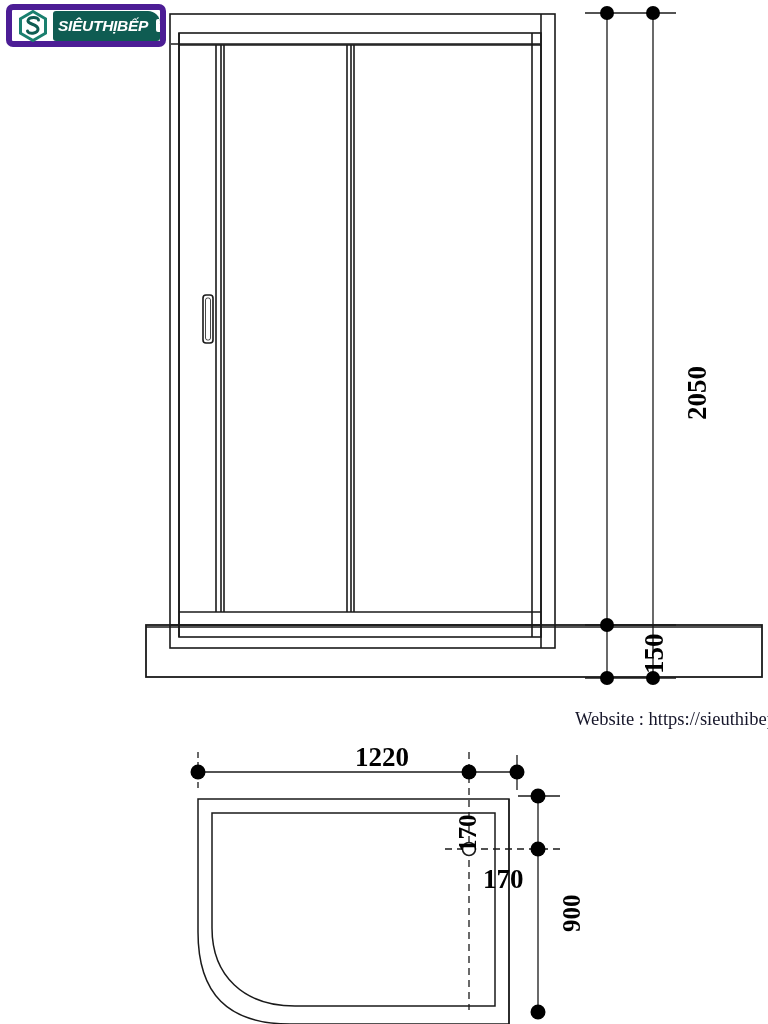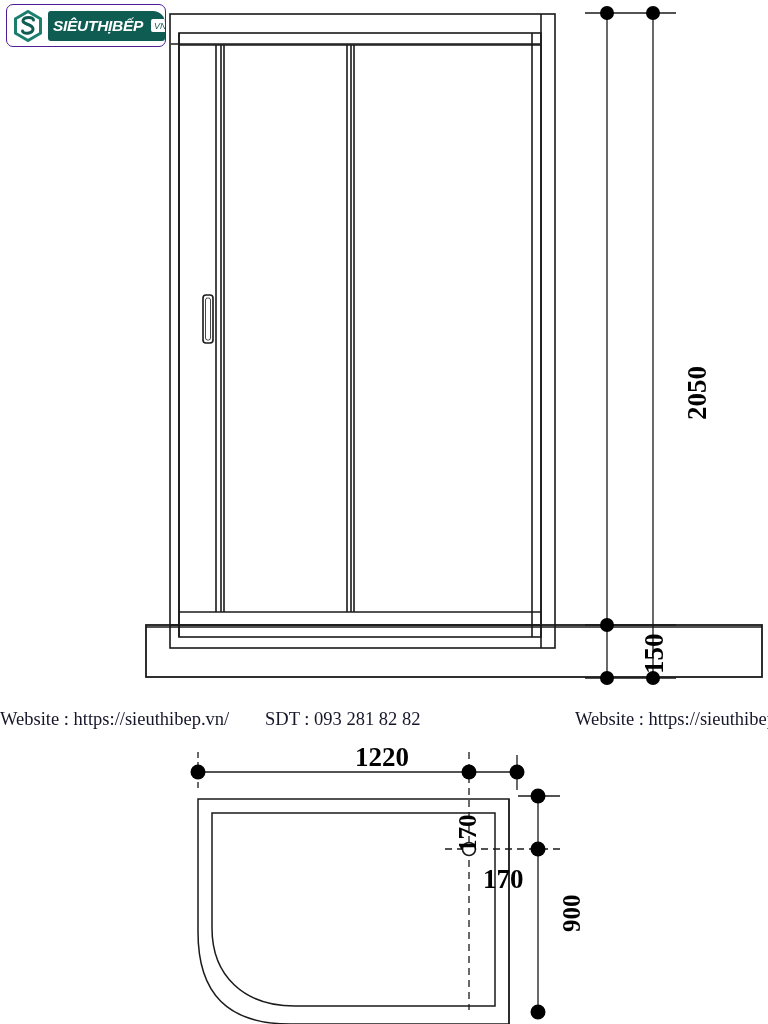--- a/index.html
+++ b/index.html
@@ -22,21 +22,21 @@
     width: 768px;
     height: 1024px;
   }
   
   .logo-box {
     position: absolute;
     left: 6px;
     top: 4px;
     width: 160px;
     height: 43px;
-    border: 1px solid #4c1d95;
+    border: 6px solid #4c1d95;
     border-radius: 7px;
     background: #ffffff;
     box-sizing: border-box;
     display: flex;
     align-items: center;
     padding-left: 5px;
     z-index: 40;
   }
   .logo-mark { width: 32px; height: 32px; flex: 0 0 32px; }
   .logo-word {
@@ -123,22 +123,20 @@
       <path d="M32 3 L57 17.5 L57 46.5 L32 61 L7 46.5 L7 17.5 Z" fill="none" stroke="#1a7f6e" stroke-width="6"></path>
       <path d="M43 20 C43 13, 24 13, 22 21 C20 29, 42 28, 42 38 C42 48, 22 49, 21 42" fill="none" stroke="#0f5c52" stroke-width="6" stroke-linecap="round"></path>
     </svg>
     <div class="logo-word">
       <span class="logo-text">SIÊUTHỊBẾP</span>
       <span class="logo-vn">VN</span>
     </div>
   </div>
 
   <div class="footer-line">
-    <span class="ft ft-web">Website : https://sieuthibep.vn/</span>
-    <span class="ft ft-sdt">SDT : 093 281 82 82</span>
     <span class="ft ft-web2">Website : https://sieuthibep.</span>
   </div>
 
   <div class="dim rot90" style="left:684px; top:420px; font-size:27px;">2050</div>
 
   <div class="dim rot90" style="left:641px; top:674px; font-size:27px;">150</div>
 
   <div class="dim" style="left:318px; top:744px; font-size:27px;margin-left:37px;">1220</div>
 
   <div class="dim rot90" style="left:455px; top:852px; font-size:25px;">170</div>

